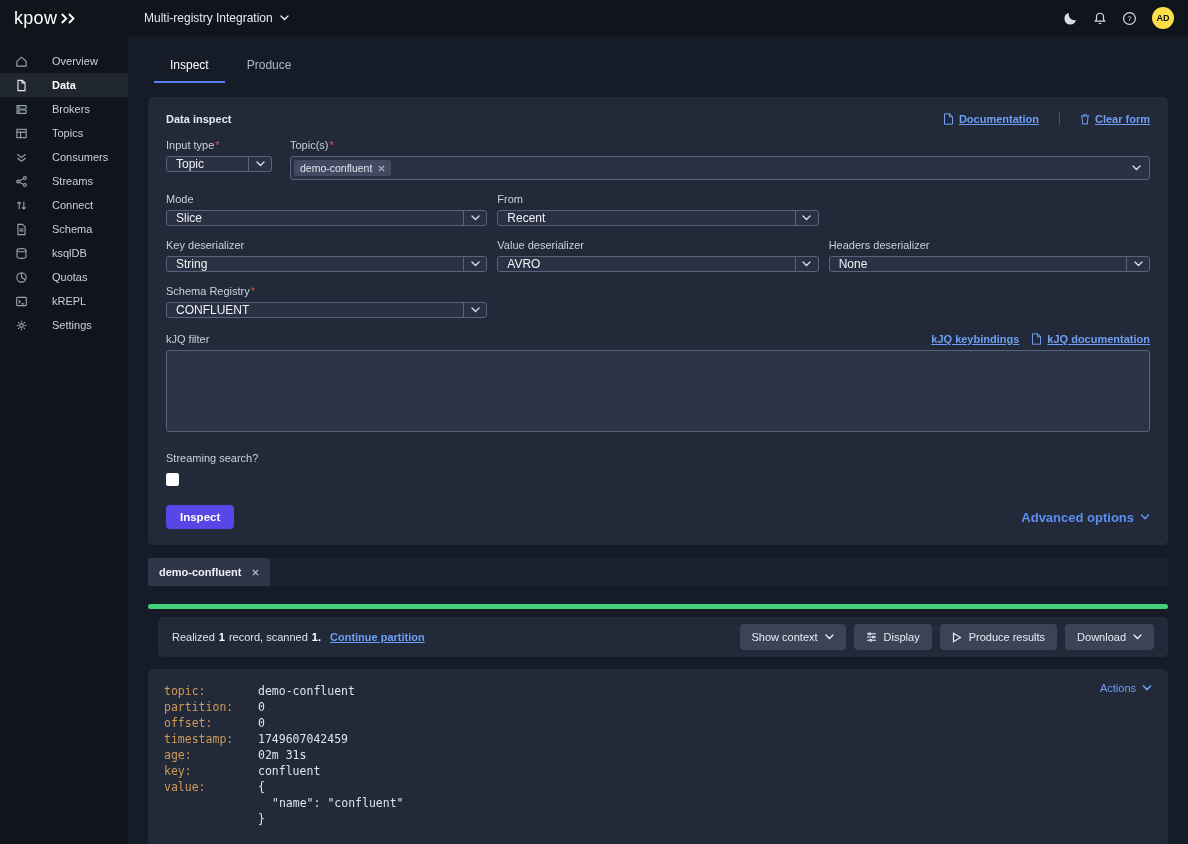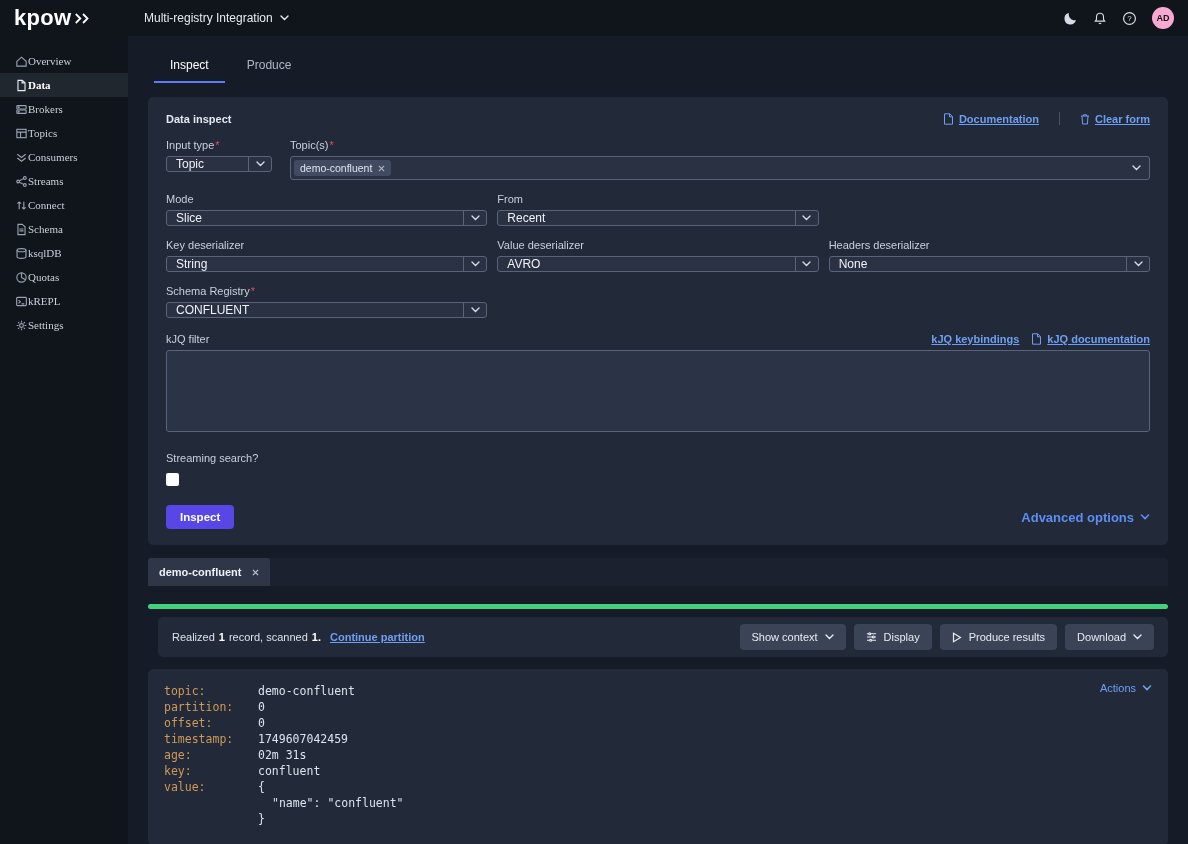--- a/index.html
+++ b/index.html
@@ -6,32 +6,32 @@
   html,body { width:1188px; height:844px; overflow:hidden;
     background:#161c27; color:#e6eaf2;
     font-family:"Liberation Sans", sans-serif; font-size:12px; }
   a { cursor:pointer; }
   button { cursor:pointer; font-family:inherit; }
 
   
   .topbar { position:fixed; top:0; left:0; right:0; height:36px; background:#10141b;
     display:flex; align-items:center; z-index:20; }
   .logo { width:128px; padding-left:14px; display:flex; align-items:center; gap:3px;
-    color:#fff; font-weight:bold; font-size:22px; letter-spacing:.3px; cursor:pointer; }
+    color:#fff; font-weight:normal; font-size:18px; letter-spacing:.3px; cursor:pointer; }
   .context-btn { display:flex; align-items:center; gap:7px; margin-left:16px;
     background:none; border:none; color:#e6eaf2; font-size:12px; }
   .topbar-right { margin-left:auto; display:flex; align-items:center; gap:15px; padding-right:14px; }
   .tb-icon { background:none; border:none; color:#d7dce6; display:flex; align-items:center; }
-  .avatar { width:22px; height:22px; border-radius:50%; background:#f9a8d4; color:#10141b;
+  .avatar { width:22px; height:22px; border-radius:50%; background:#fde047; color:#10141b;
     font-size:9px; font-weight:bold; display:flex; align-items:center; justify-content:center; cursor:pointer; }
 
   
   .sidebar { position:fixed; top:36px; left:0; bottom:0; width:128px; background:#10141b; padding-top:13px; z-index:10; }
-  .side-item { display:flex; align-items:center; gap:0; height:24px; padding-left:15px;
-    font-size:11px; color:#c9d0dc; cursor:pointer;font-family:Liberation Serif, serif; }
+  .side-item { display:flex; align-items:center; gap:24px; height:24px; padding-left:15px;
+    font-size:11px; color:#c9d0dc; cursor:pointer; }
   .side-item svg { flex:0 0 auto; color:#9aa3b5; }
   .side-item.active { background:#21272f; color:#fff; font-weight:bold; }
   .side-item.active svg { color:#e8ecf3; }
 
   
   .main { margin:36px 0 0 128px; padding:0 20px 6px 20px; }
   .tabs { display:flex; gap:6px; padding:15px 0 0 6px; }
   .tab { padding:7px 16px 9px; font-size:12px; color:#aeb6c6; cursor:pointer; border-bottom:2px solid transparent; }
   .tab.active { color:#fff; border-bottom-color:#5b7bf7; }
 

